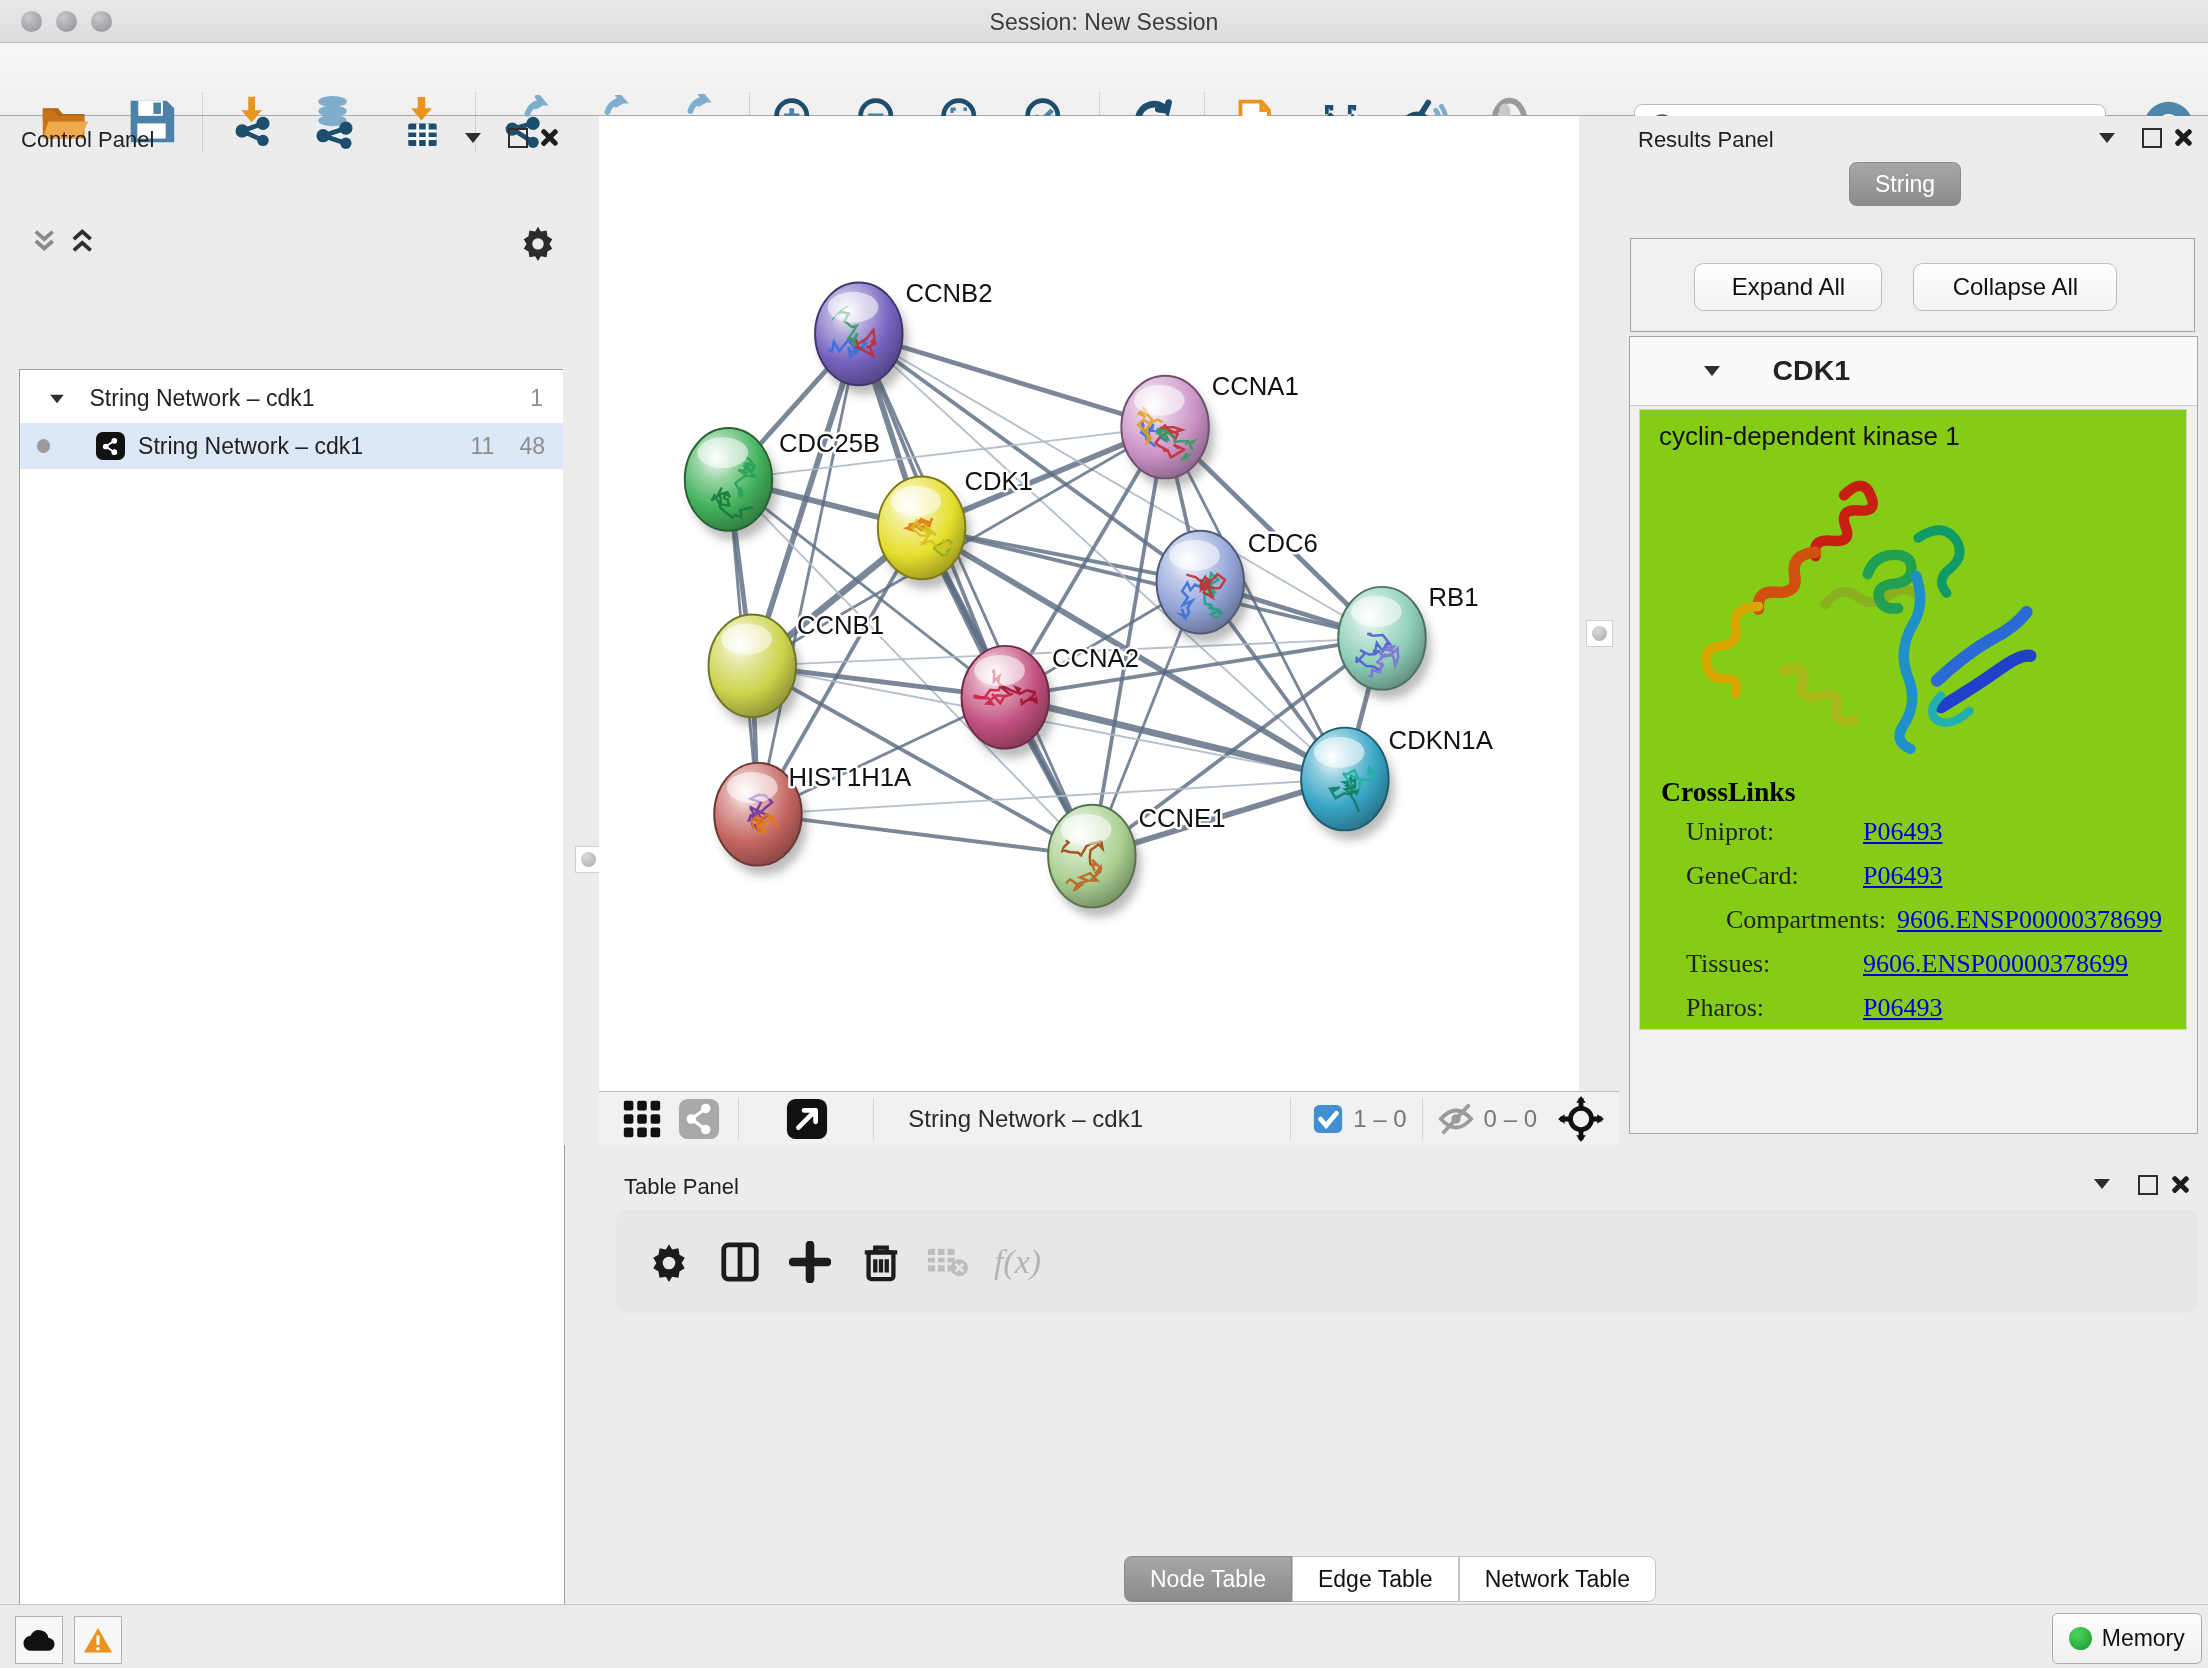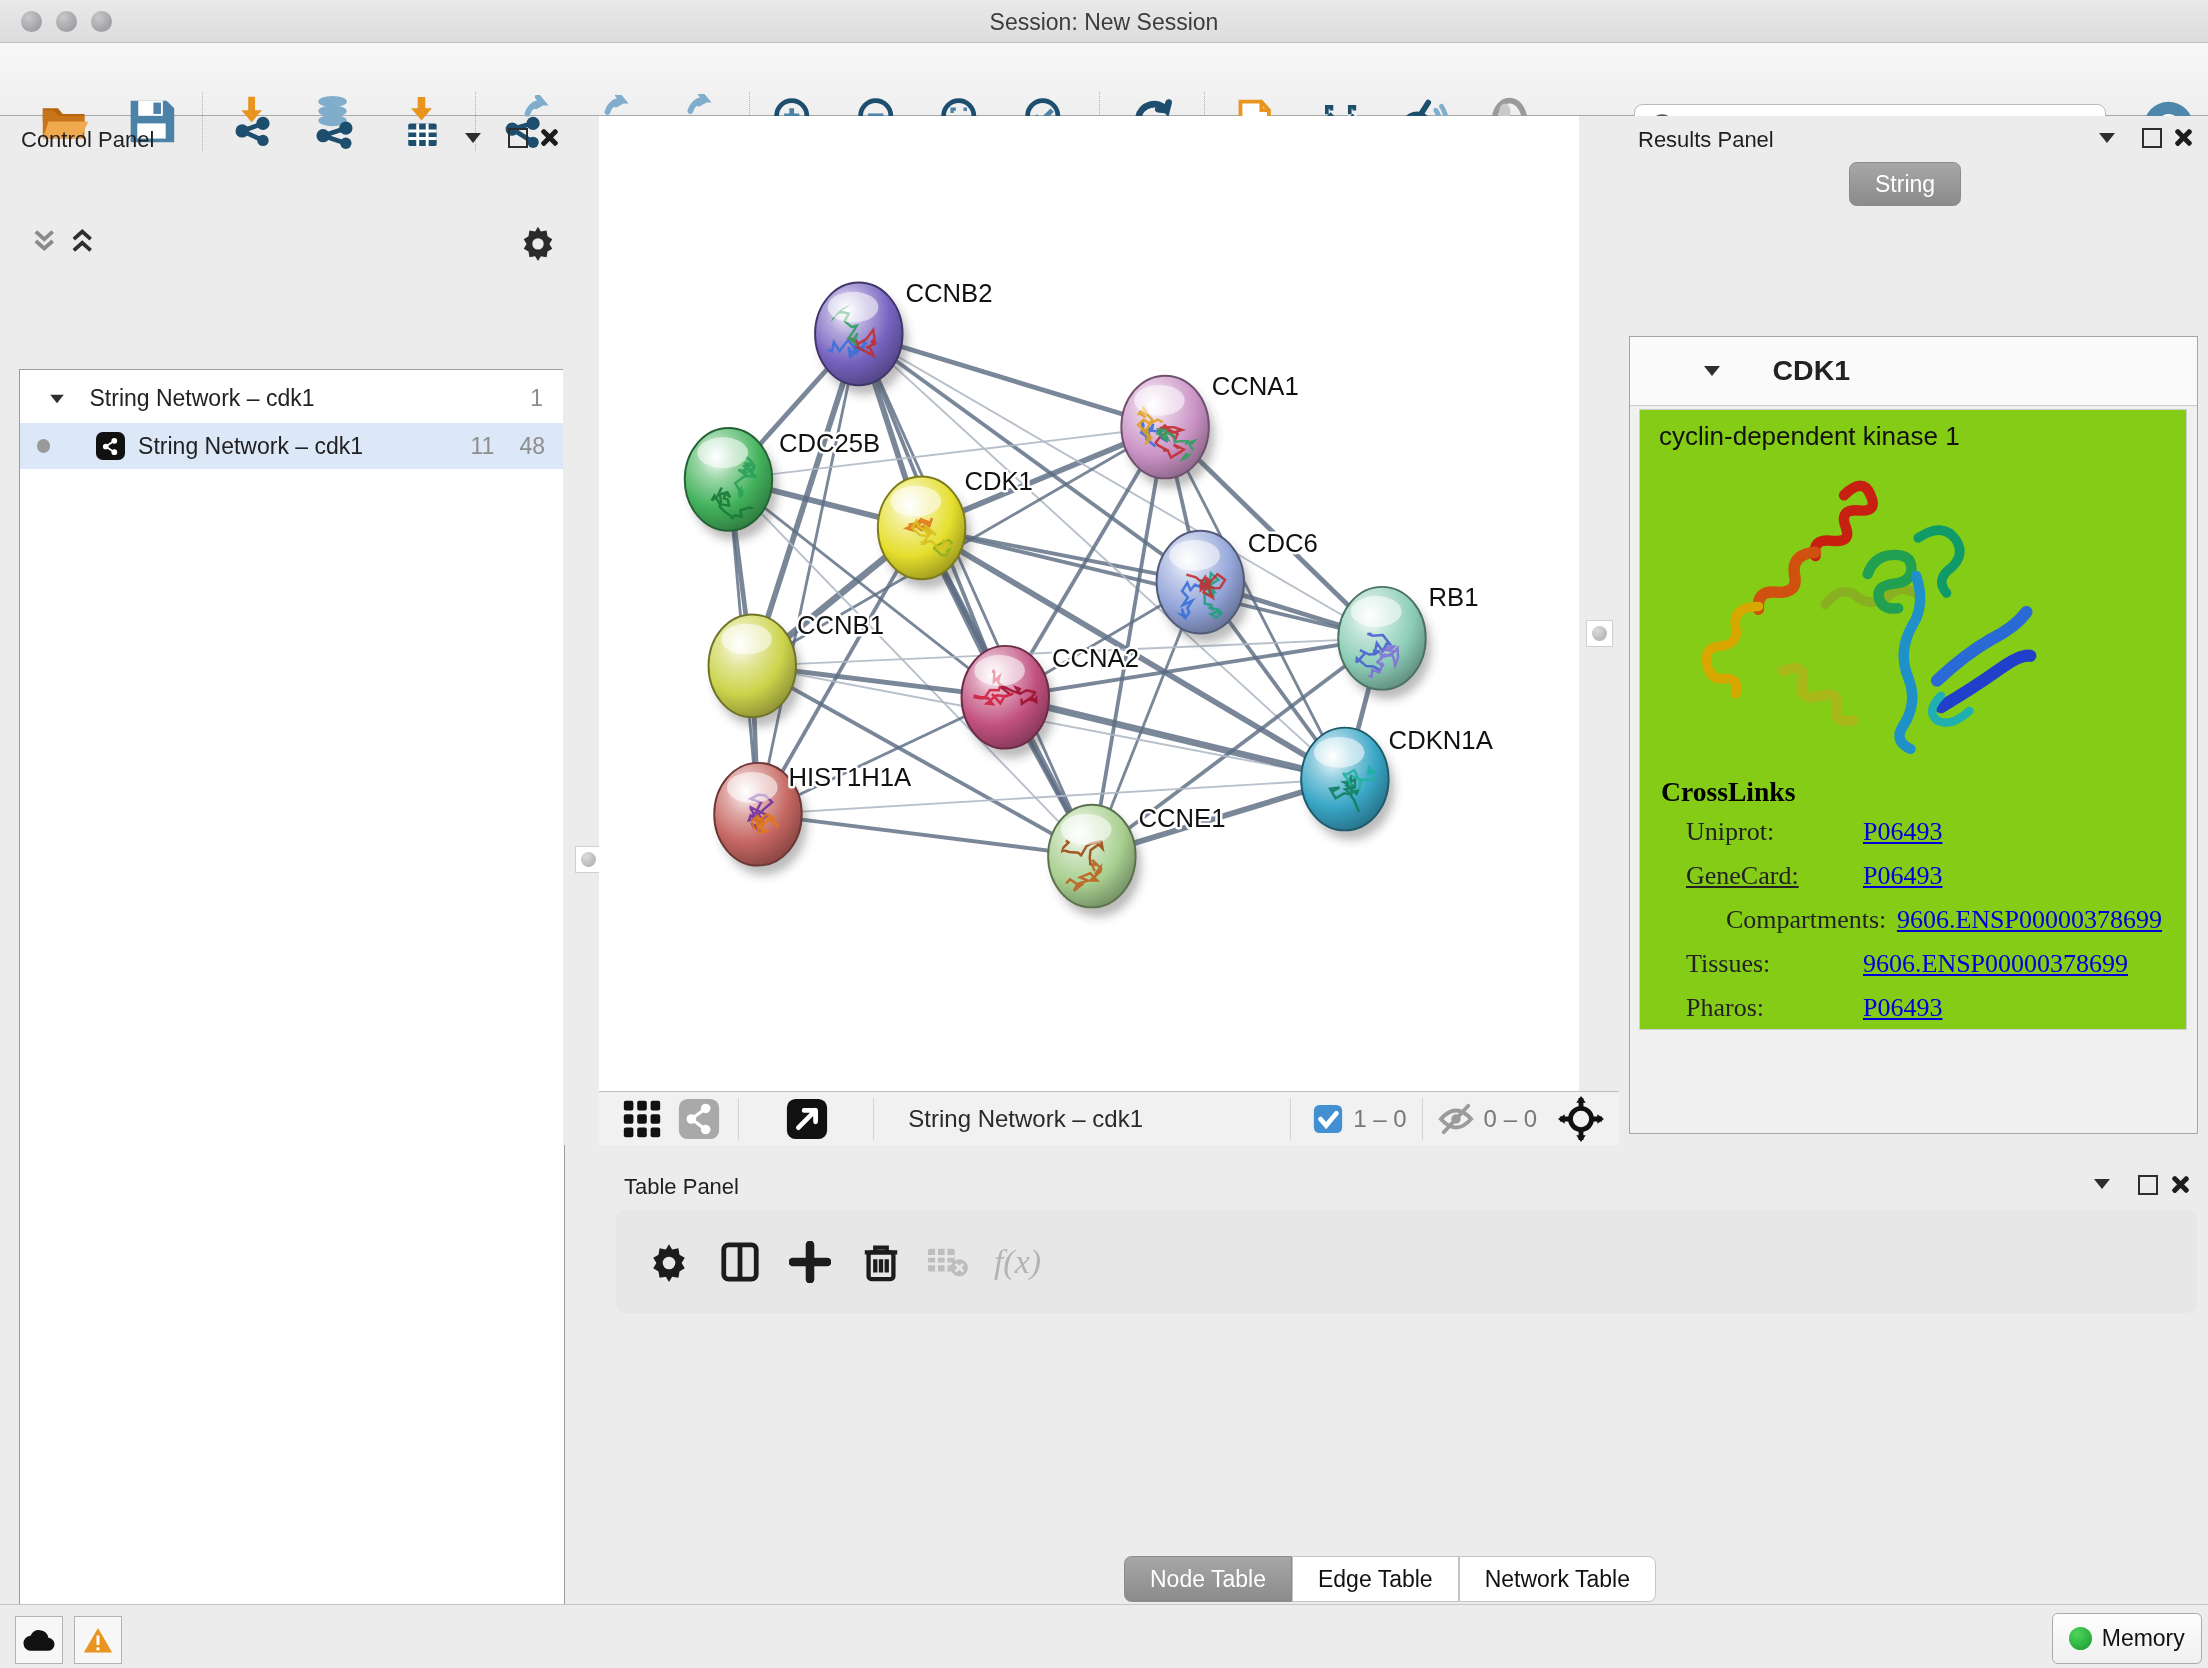--- a/index.html
+++ b/index.html
@@ -643,20 +643,24 @@
       </svg>
   </div>
 </div>
 
 <div class="abs" style="left:1619px;top:116px;width:590px;height:1488px;background:#ececec">
   <div class="abs panel-title" style="left:19px;top:11.4px">Results Panel</div>
   <div class="abs tri-down" style="left:480px;top:17px"></div>
   <div class="abs float-box" style="left:523px;top:12.4px"></div>
   <div class="abs close-x" style="left:554px;top:12.4px"></div>
   <div class="abs tab sel" style="left:230px;top:46px;border-radius:7.6px;height:42px;line-height:42px">String</div>
+  <div class="abs rp-box" style="left:11.4px;top:122px;width:563px;height:92px">
+    <div class="btn abs" style="left:63px;top:24px;width:186px;height:46px">Expand All</div>
+    <div class="btn abs" style="left:282px;top:24px;width:202px;height:46px">Collapse All</div>
+  </div>
   <div class="abs rp-box" style="left:9.5px;top:220px;width:567px;height:796px">
     <div class="abs" style="left:0;top:0;width:100%;height:68px;background:#fafafa;border-bottom:1px solid #c9c9c9">
       <span class="tri-down" style="position:absolute;left:74px;top:28.5px"></span>
       <span style="position:absolute;left:143px;top:17px;font-size:28.5px;font-weight:bold">CDK1</span>
     </div>
     <div class="abs" style="left:9.5px;top:72px;width:546px;height:619px;background:#84cc16;border:1px solid #cfcfcf">
       <div style="position:absolute;left:19px;top:11.4px;font-size:26px;color:#111">cyclin-dependent kinase 1</div>
 
       <svg width="361" height="323" viewBox="0 0 380 340" style="position:absolute;left:52px;top:52px">
         <g fill="none" stroke-linecap="round">
@@ -673,21 +677,21 @@
           <path d="M292 262 q-20 18-34 10 q-12-10 4-26" stroke="#20b0b0" stroke-width="9"></path>
         </g>
       </svg>
       <div class="serif" style="position:absolute;left:21px;top:366px;font-size:27.6px;font-weight:bold;color:#000">CrossLinks</div>
       <div id="crosslinks" style="position:absolute;left:46px;top:407px;width:476px">
           <div class="serif" style="display: flex; height: 44px; align-items: baseline; font-size: 26px;">
             <span style="width: 177px;">Uniprot:</span>
             <span class="xlink">P06493</span>
           </div>
           <div class="serif" style="display: flex; height: 44px; align-items: baseline; font-size: 26px;">
-            <span style="width: 177px; text-decoration: underline;">GeneCard:</span>
+            <span style="width: 177px;">GeneCard:</span>
             <span class="xlink">P06493</span>
           </div>
           <div class="serif" style="display: flex; height: 44px; align-items: baseline; font-size: 26px;">
             <span style="width: 177px; margin-left: 40px;">Compartments:</span>
             <span class="xlink">9606.ENSP00000378699</span>
           </div>
           <div class="serif" style="display: flex; height: 44px; align-items: baseline; font-size: 26px;">
             <span style="width: 177px;">Tissues:</span>
             <span class="xlink">9606.ENSP00000378699</span>
           </div>

